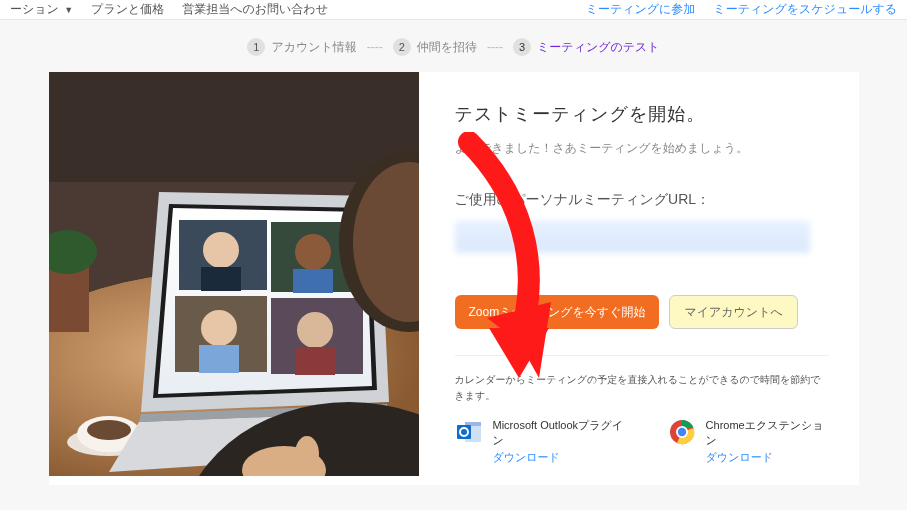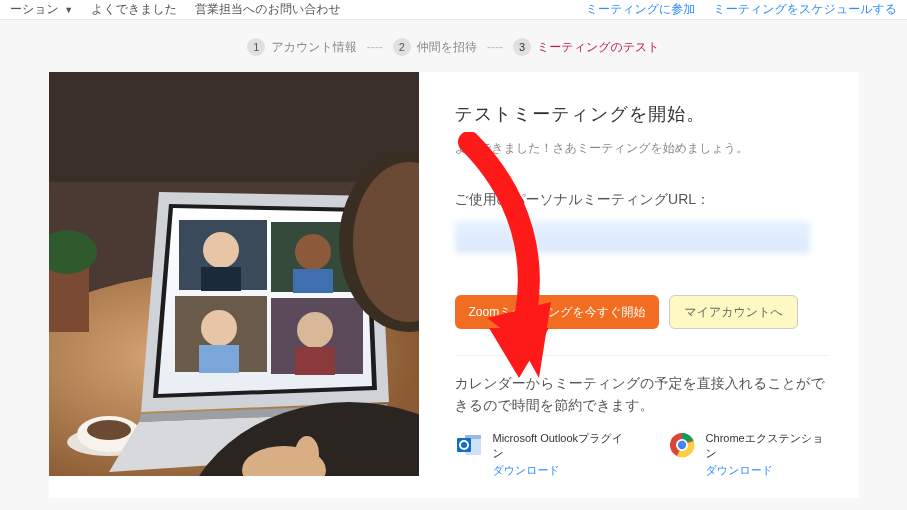--- a/index.html
+++ b/index.html
@@ -43,21 +43,21 @@
     color: #888;
   }
   .step-bubble {
     width: 18px; height: 18px; border-radius: 50%;
     background: #e0e0e0; color:#555;
     display:inline-flex; align-items:center; justify-content:center;
     font-size:11px;
   }
   .step-bubble.active { background:#e0e0e0; color:#333; }
   .step-label { color:#888; }
-  .step-label.active { color:#be185d; }
+  .step-label.active { color:#6d28d9; }
   .step-sep { color:#bbb; margin:0 4px; }
 
   .content {
     display: flex;
     max-width: 810px;
     margin: 0 auto;
     background: #fff;
   }
   .hero {
     flex: 0 0 370px;
@@ -109,21 +109,21 @@
     font-weight:500;
   }
   .btn-secondary {
     background:#fef9c3; color:#666; border:1px solid #ccc;
   }
   .panel hr {
     border:none; border-top:1px solid #eee;
     margin:0 0 16px;
   }
   .cal-desc {
-    font-size:14px; color:#555; line-height:1.6;
+    font-size:10px; color:#555; line-height:1.6;
     margin-bottom:14px;
   }
   .plugin-row { display:flex; gap:40px; }
   .plugin {
     display:flex; gap:10px; align-items:flex-start;
     font-size:11px;
   }
   .plugin-icon {
     width:28px; height:28px; flex-shrink:0;
     display:flex; align-items:center; justify-content:center;
@@ -142,21 +142,21 @@
 </style>
 </head>
 <body>
 
 <div class="topnav">
   <div class="topnav-left">
     <a>
       <span>ーション</span>
       <span class="caret">▼</span>
     </a>
-    <a>よくできました</a>
+    <a>プランと価格</a>
     <a>営業担当へのお問い合わせ</a>
   </div>
   <div class="topnav-right">
     <a>ミーティングに参加</a>
     <a>ミーティングをスケジュールする</a>
   </div>
 </div>
 
 <div class="page">
 

